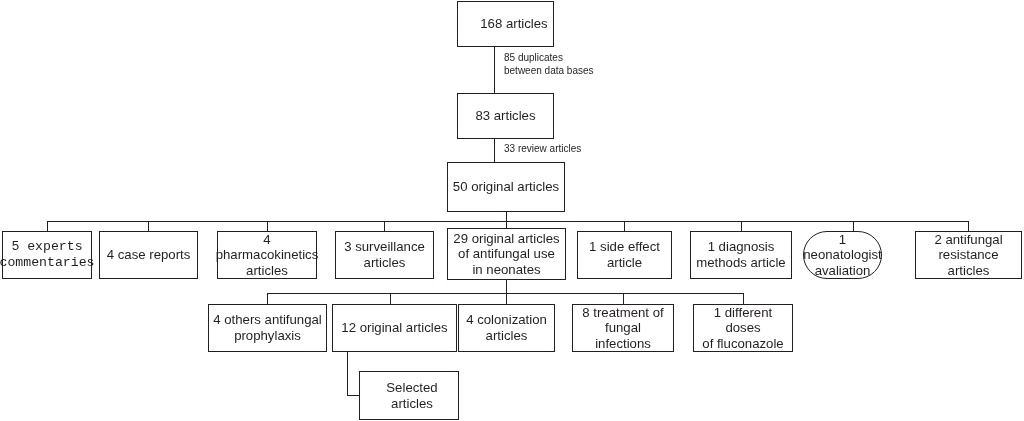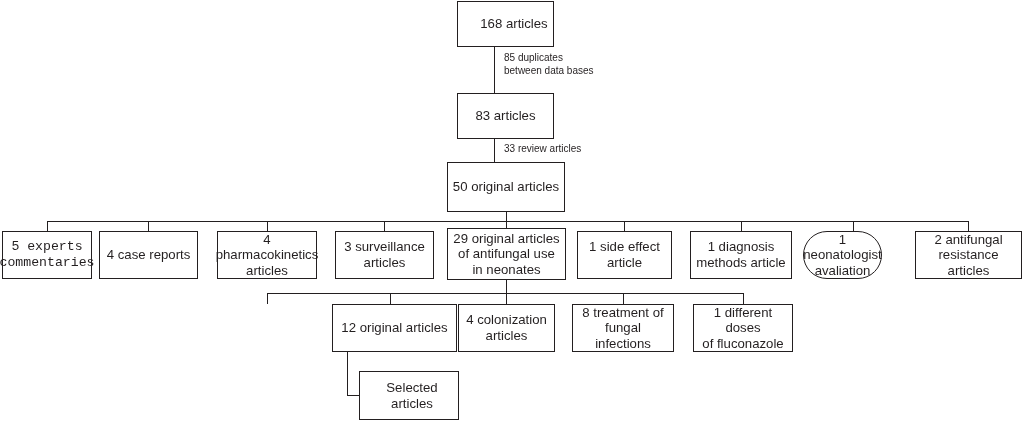--- a/index.html
+++ b/index.html
@@ -98,20 +98,22 @@
 resistance articles</div>
 
   <div class="edge edge-v" style="left:506px; top:280px; height:14px;"></div>
   <div class="edge edge-h" style="left:267px; top:293px; width:476px;"></div>
   <div class="edge edge-v" style="left:267px; top:293px; height:11px;"></div>
   <div class="edge edge-v" style="left:390px; top:293px; height:11px;"></div>
   <div class="edge edge-v" style="left:506px; top:293px; height:11px;"></div>
   <div class="edge edge-v" style="left:623px; top:293px; height:11px;"></div>
   <div class="edge edge-v" style="left:743px; top:293px; height:11px;"></div>
 
+  <div class="node" style="left:208px; top:304px; width:119px; height:48px;">4 others antifungal
+prophylaxis</div>
   <div class="node" style="left:332px; top:304px; width:125px; height:48px;">12 original articles</div>
   <div class="node" style="left:458px; top:304px; width:97px; height:48px;">4 colonization
 articles</div>
   <div class="node" style="left:572px; top:304px; width:102px; height:48px;">8 treatment of
 fungal infections</div>
   <div class="node" style="left:693px; top:304px; width:100px; height:48px;">1 different doses
 of fluconazole</div>
 
   <div class="edge edge-v" style="left:347px; top:352px; height:44px;"></div>
   <div class="edge edge-h" style="left:347px; top:395px; width:13px;"></div>

